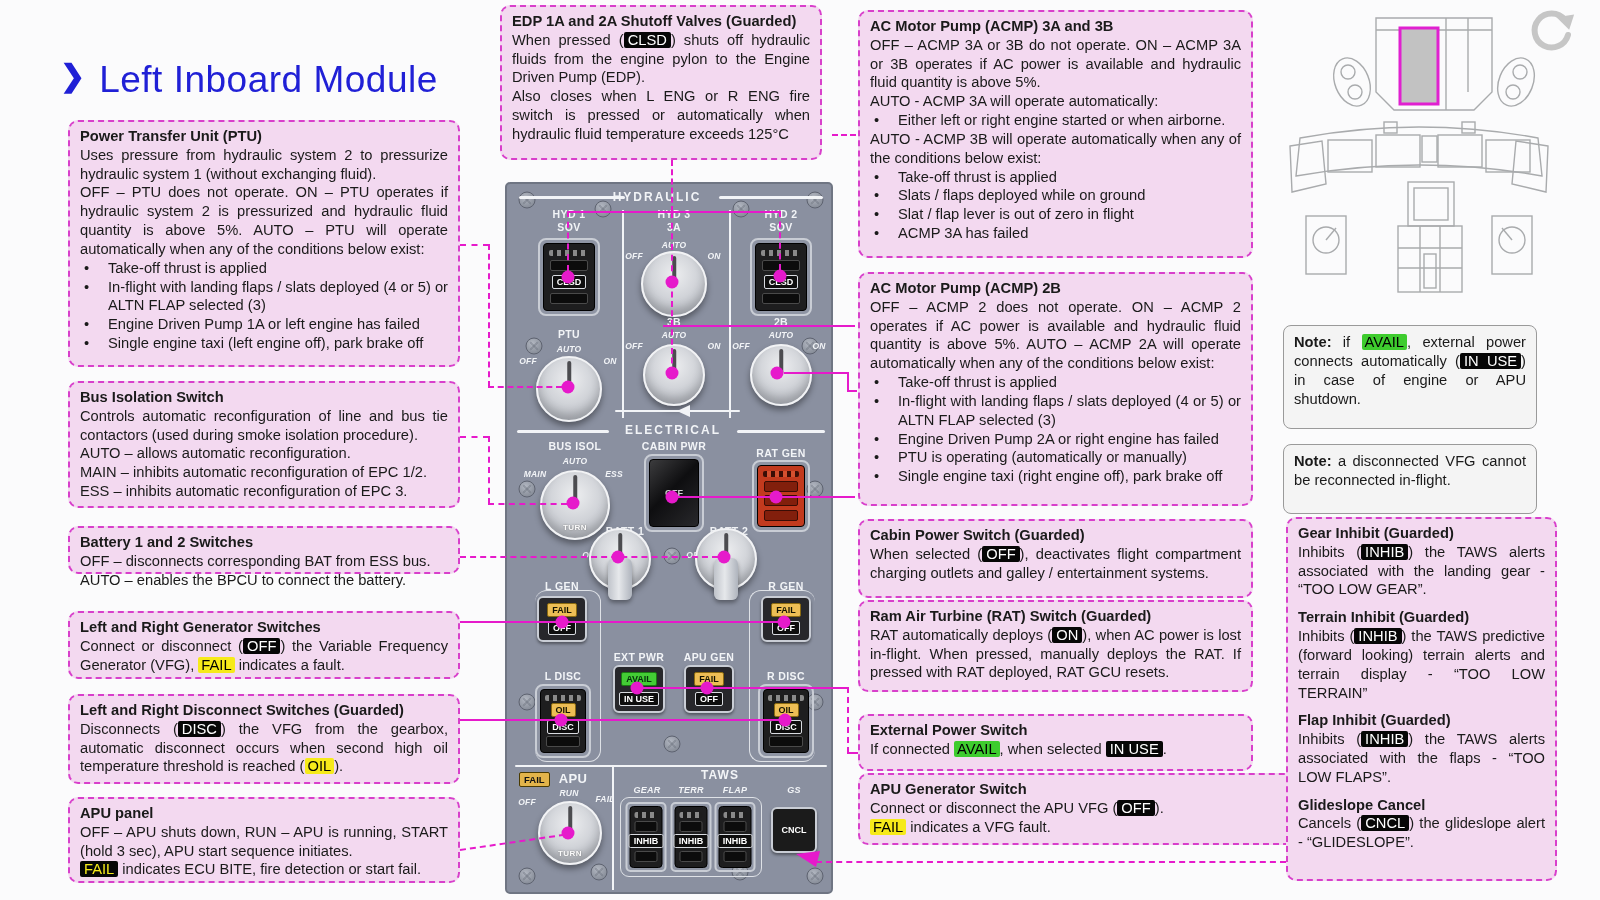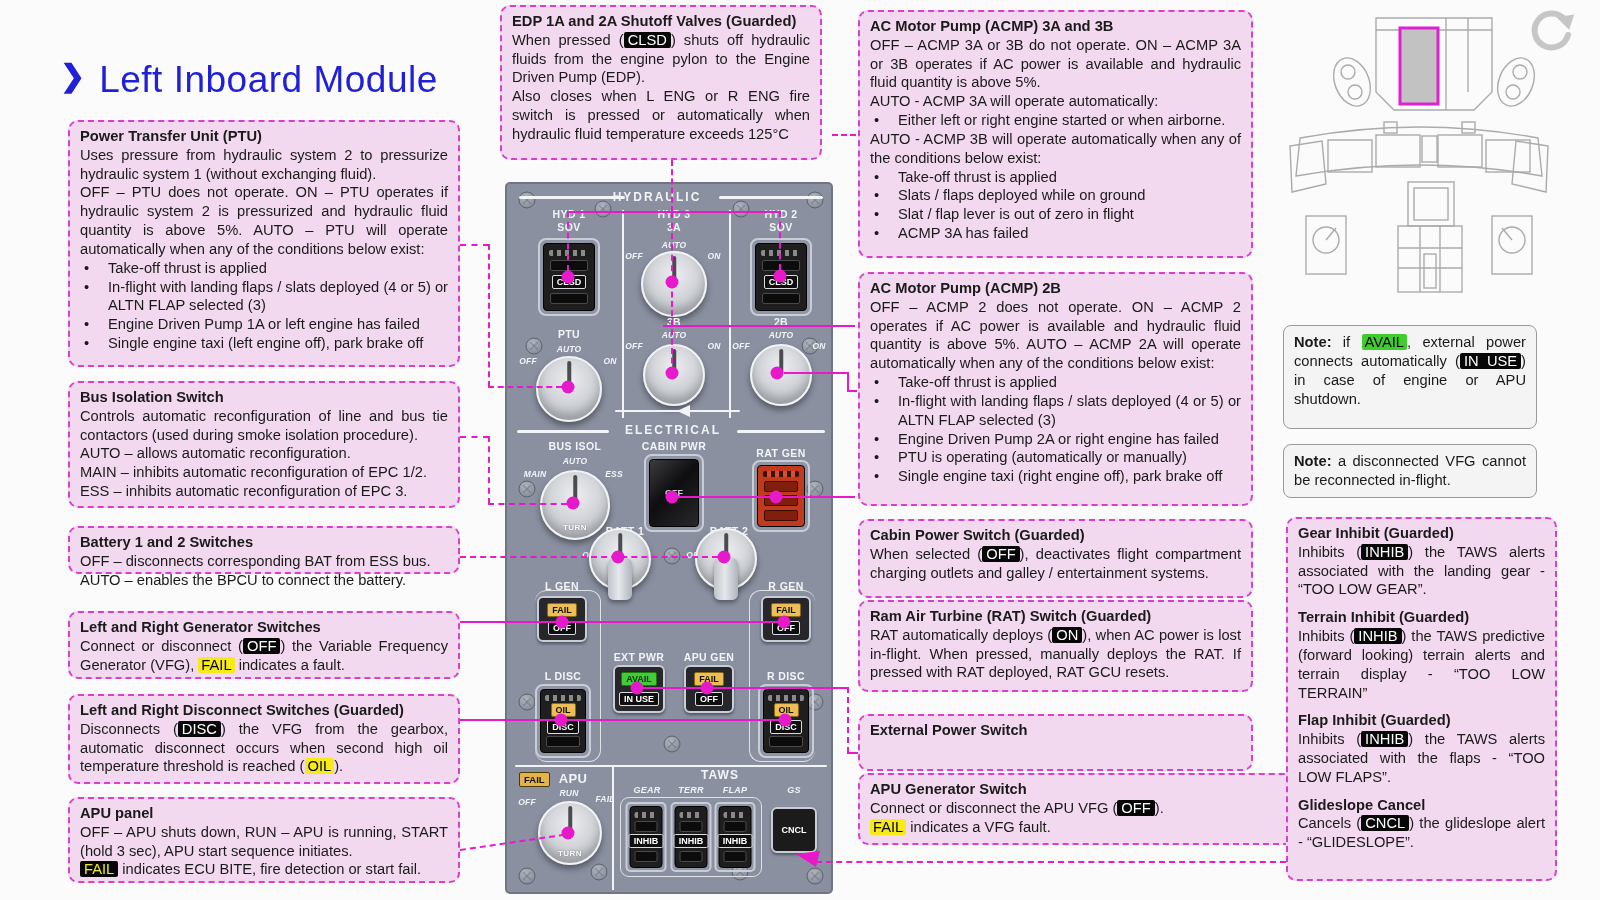--- a/index.html
+++ b/index.html
@@ -210,35 +210,38 @@
     </div>
 </div>
 <div class="callout" style="left:858px;top:600px;width:395px;height:92px">
   <div class="bt">Ram Air Turbine (RAT) Switch (Guarded)</div>
   <div>
       <div class="p"><span>RAT automatically deploys (</span><span class="ck-k">ON</span><span>), when AC power is lost in-flight. When pressed, manually deploys the RAT. If pressed with RAT deployed, RAT GCU resets.</span></div>
     </div>
 </div>
 <div class="callout" style="left:858px;top:714px;width:395px;height:57px">
   <div class="bt">External Power Switch</div>
+  <div>
+      <div class="p"><span>If connected </span><span class="ck-g">AVAIL</span><span>, when selected </span><span class="ck-k">IN USE</span><span>.</span></div>
+    </div>
 </div>
 <div class="callout" style="left:858px;top:773px;width:456px;height:72px">
   <div class="bt">APU Generator Switch</div>
   <div>
       <div class="p"><span>Connect or disconnect the APU VFG (</span><span class="ck-k">OFF</span><span>).</span></div>
       <div class="p"><span class="ck-y">FAIL</span><span> indicates a VFG fault.</span></div>
     </div>
 </div>
 
 <div class="note" style="left:1283px;top:325px;width:254px;height:104px">
   <div>
       <div class="p"><span class="b">Note:</span><span> if </span><span class="ck-g">AVAIL</span><span>, external power connects automatically (</span><span class="ck-k">IN USE</span><span>) in case of engine or APU shutdown.</span></div>
     </div>
 </div>
-<div class="note" style="left:1283px;top:444px;width:254px;height:54px">
+<div class="note" style="left:1283px;top:444px;width:254px;height:70px">
   <div>
       <div class="p"><span class="b">Note:</span><span> a disconnected VFG cannot be reconnected in-flight.</span></div>
     </div>
 </div>
 <div class="callout" style="left:1286px;top:517px;width:271px;height:364px">
   <div class="sect">
     <div class="bt">Gear Inhibit (Guarded)</div>
     <div>
         <div class="p"><span>Inhibits (</span><span class="ck-k">INHIB</span><span>) the TAWS alerts associated with the landing gear - “TOO LOW GEAR”.</span></div>
       </div>

